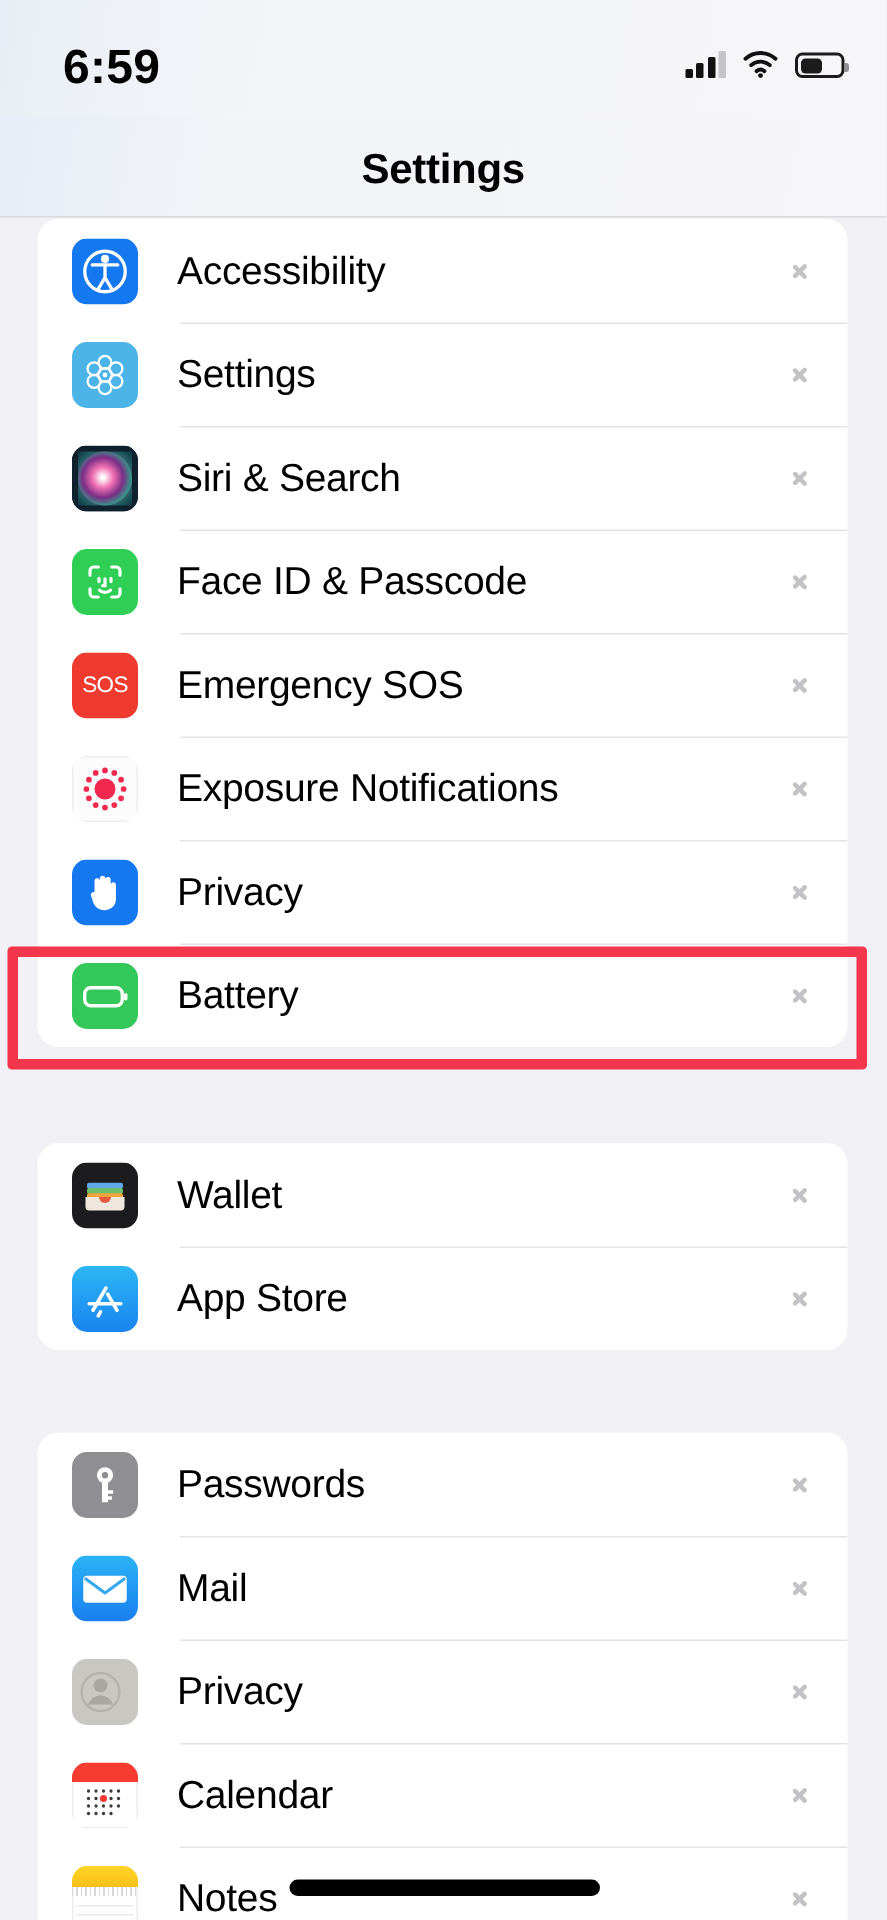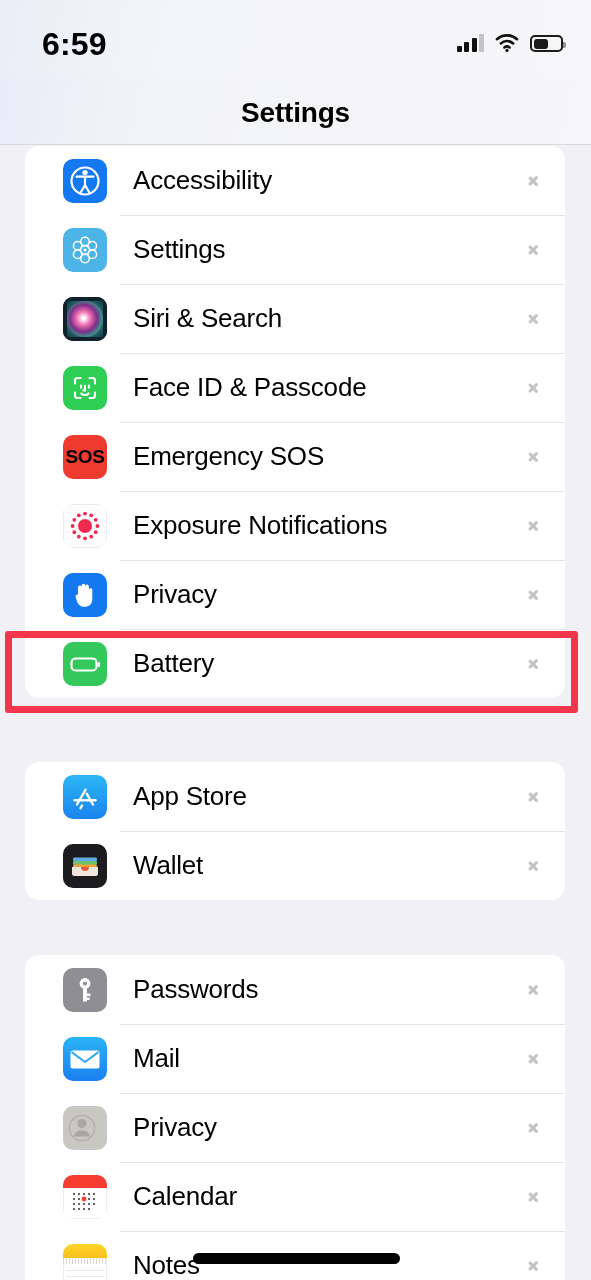--- a/index.html
+++ b/index.html
@@ -73,21 +73,21 @@
     background: #fff; border-radius: 14px; overflow: hidden;
   }
   #group1 { top: 0px; }
   #group2 { top: 616px; }
   #group3 { top: 809px; }
 
   .row {
     position: relative;
     height: 69px;
     display: flex; align-items: center;
-    padding-left: 38px;
+    padding-left: 23px;
   }
   .row + .row::before {
     content: ""; position: absolute; left: 95px; right: 0; top: 0;
     height: 1px; background: #e4e4e7;
   }
   .icon-wrap {
     width: 44px; height: 44px; flex: 0 0 44px;
     border-radius: 10px; overflow: hidden; position: relative;
   }
   .row-label {
@@ -120,21 +120,21 @@
     box-shadow: inset 0 0 0 4px #10212e;
   }
   .ic-siri::after {
     content:""; position:absolute; inset:4px; border-radius:50%;
     background: radial-gradient(circle at 46% 48%, #ffffff 4%, #ef6fb2 26%, #7b2f86 50%, #2fa08a 72%, #123a4a 100%);
   }
   
   .ic-faceid { background: #2fcf55; }
   
   .ic-sos { background: #ef3b2f; display:flex; align-items:center; justify-content:center; }
-  .ic-sos span { color:#000000; font-weight:700; font-size:19px; letter-spacing:-0.4px; }
+  .ic-sos span { color:#ffffff; font-weight:400; font-size:15px; letter-spacing:-0.4px; }
   
   .ic-exposure { background: #fcfcfc; box-shadow: inset 0 0 0 1px #ececec; }
   
   .ic-battery { background: #34c759; }
   
   .ic-privacy { background: #1478f0; }
   
   .ic-appstore { background: linear-gradient(180deg,#2cb6f5 0%, #1a84ef 100%); }
   
   .ic-wallet { background: #1c1c1e; }
@@ -331,48 +331,48 @@
         <div class="row-label">Battery</div>
         <div class="chev"></div>
       </div>
 
     </div>
 
     <div class="card" id="group2">
 
       <div class="row">
         <div class="icon-wrap">
+          <div class="ic ic-wallet">
+            <svg width="44" height="44" viewBox="0 0 44 44">
+              <rect x="10" y="13.5" width="24" height="4" rx="1.4" fill="#5ea9e6"></rect>
+              <rect x="10" y="17" width="24" height="4" rx="1.4" fill="#6ec06a"></rect>
+              <rect x="10" y="20.5" width="24" height="4" rx="1.4" fill="#f0a33c"></rect>
+              <path d="M9 23h26v6.5a2.5 2.5 0 0 1-2.5 2.5h-21A2.5 2.5 0 0 1 9 29.5z" fill="#efe7dd"></path>
+              <path d="M18 23h8a4 4 0 0 1-8 0z" fill="#e8593f"></path>
+            </svg>
+          </div>
+        </div>
+        <div class="row-label">Wallet</div>
+        <div class="chev"></div>
+      </div>
+
+      <div class="row">
+        <div class="icon-wrap">
           <div class="ic ic-appstore">
             <svg width="44" height="44" viewBox="0 0 44 44">
               <g stroke="#fff" stroke-width="2.4" stroke-linecap="round" fill="none">
                 <path d="M14 29.5l8.6-14.8"></path>
                 <path d="M30 29.5l-6.2-10.7"></path>
                 <path d="M11.5 25.2h21"></path>
                 <path d="M17.5 33.2l1.5-2.6"></path>
               </g>
             </svg>
           </div>
         </div>
         <div class="row-label">App Store</div>
-        <div class="chev"></div>
-      </div>
-
-      <div class="row">
-        <div class="icon-wrap">
-          <div class="ic ic-wallet">
-            <svg width="44" height="44" viewBox="0 0 44 44">
-              <rect x="10" y="13.5" width="24" height="4" rx="1.4" fill="#5ea9e6"></rect>
-              <rect x="10" y="17" width="24" height="4" rx="1.4" fill="#6ec06a"></rect>
-              <rect x="10" y="20.5" width="24" height="4" rx="1.4" fill="#f0a33c"></rect>
-              <path d="M9 23h26v6.5a2.5 2.5 0 0 1-2.5 2.5h-21A2.5 2.5 0 0 1 9 29.5z" fill="#efe7dd"></path>
-              <path d="M18 23h8a4 4 0 0 1-8 0z" fill="#e8593f"></path>
-            </svg>
-          </div>
-        </div>
-        <div class="row-label">Wallet</div>
         <div class="chev"></div>
       </div>
 
     </div>
 
     <div class="card" id="group3">
 
       <div class="row">
         <div class="icon-wrap">
           <div class="ic ic-passwords">

